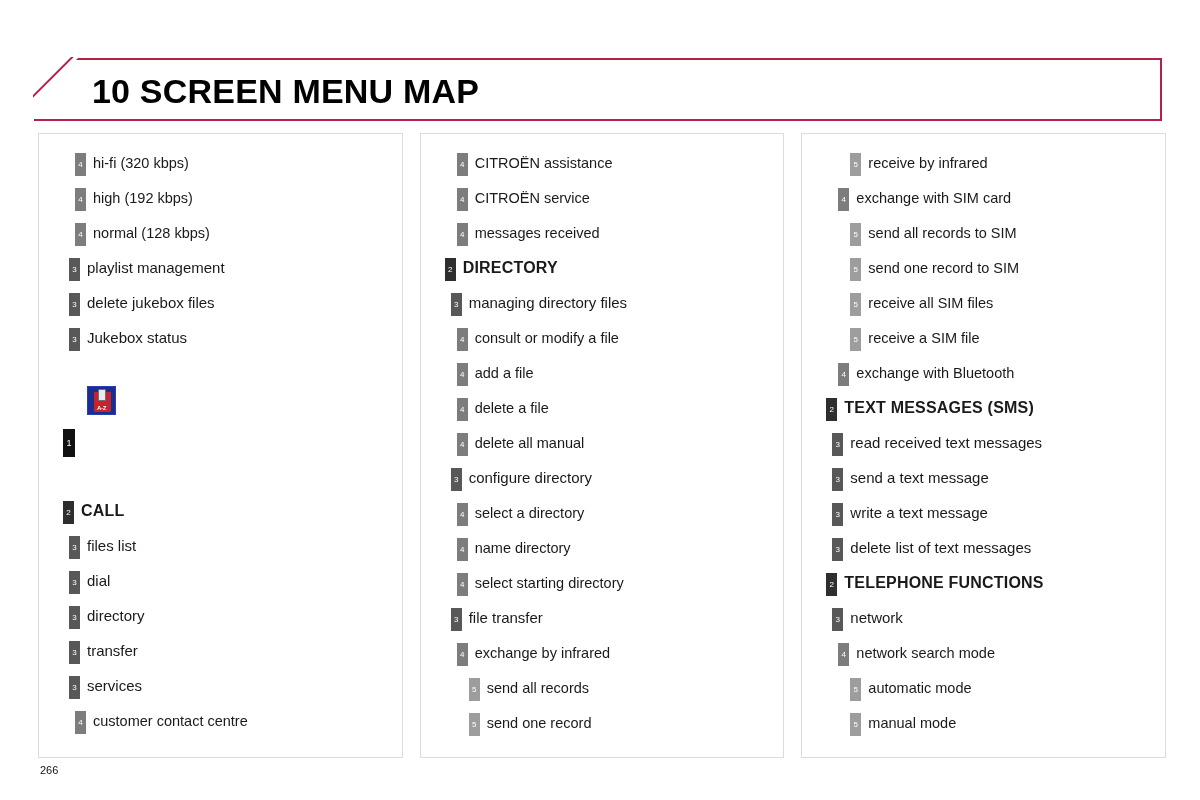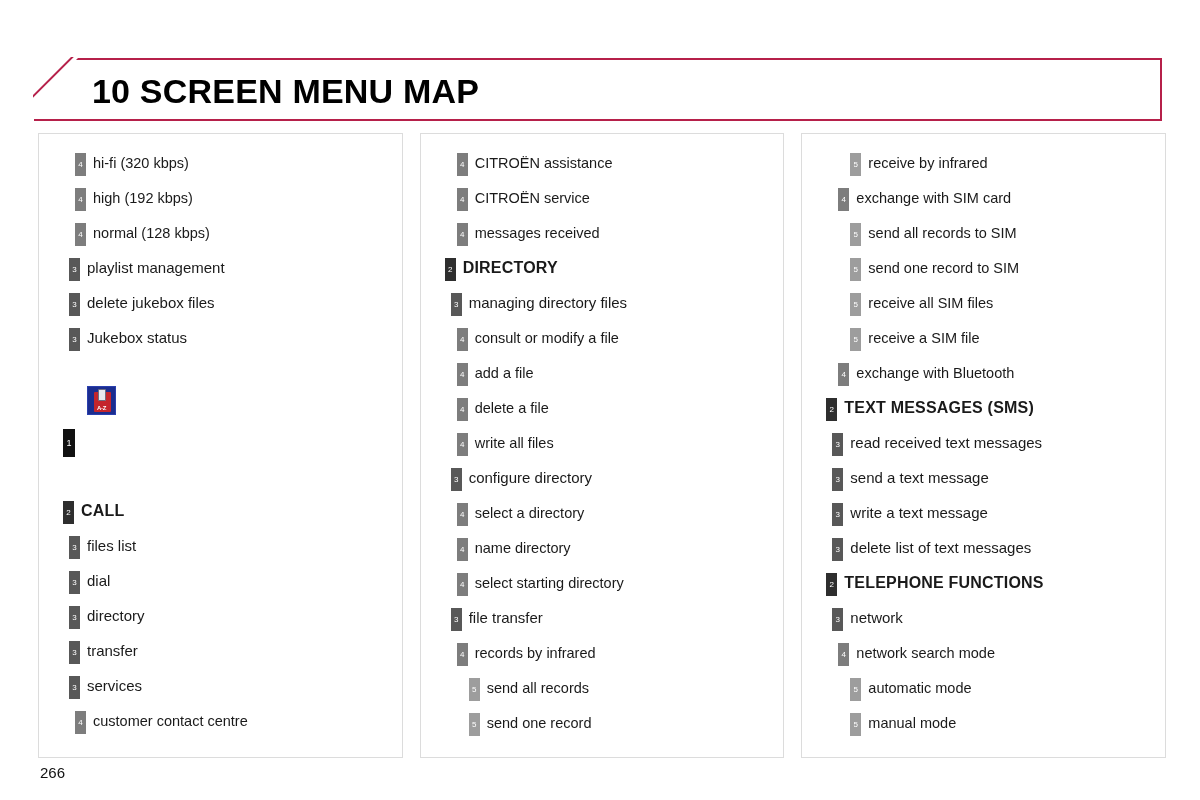--- a/index.html
+++ b/index.html
@@ -189,21 +189,21 @@
     font-weight: bold;
     line-height: 7px;
     letter-spacing: -0.3px;
   }
 
   
   #page-number {
     position: absolute;
     left: 40px;
     top: 764px;
-    font-size: 15px;
+    font-size: 11px;
     color: #111111;
   }
 </style>
 </head>
 <body>
 
 <div id="header-banner">
   <div class="banner-shape"></div>
   <div class="banner-fill"></div>
   <div class="banner-diag"></div>
@@ -303,21 +303,21 @@
       <div class="menu-item lvl4">
         <span class="lvl-badge">4</span>
         <span class="menu-label">add a file</span>
       </div>
       <div class="menu-item lvl4">
         <span class="lvl-badge">4</span>
         <span class="menu-label">delete a file</span>
       </div>
       <div class="menu-item lvl4">
         <span class="lvl-badge">4</span>
-        <span class="menu-label">write all files</span>
+        <span class="menu-label">delete all manual</span>
       </div>
       <div class="menu-item lvl3">
         <span class="lvl-badge">3</span>
         <span class="menu-label">configure directory</span>
       </div>
       <div class="menu-item lvl4">
         <span class="lvl-badge">4</span>
         <span class="menu-label">select a directory</span>
       </div>
       <div class="menu-item lvl4">
@@ -327,21 +327,21 @@
       <div class="menu-item lvl4">
         <span class="lvl-badge">4</span>
         <span class="menu-label">select starting directory</span>
       </div>
       <div class="menu-item lvl3">
         <span class="lvl-badge">3</span>
         <span class="menu-label">file transfer</span>
       </div>
       <div class="menu-item lvl4">
         <span class="lvl-badge">4</span>
-        <span class="menu-label">records by infrared</span>
+        <span class="menu-label">exchange by infrared</span>
       </div>
       <div class="menu-item lvl5">
         <span class="lvl-badge">5</span>
         <span class="menu-label">send all records</span>
       </div>
       <div class="menu-item lvl5">
         <span class="lvl-badge">5</span>
         <span class="menu-label">send one record</span>
       </div>
     </div>

